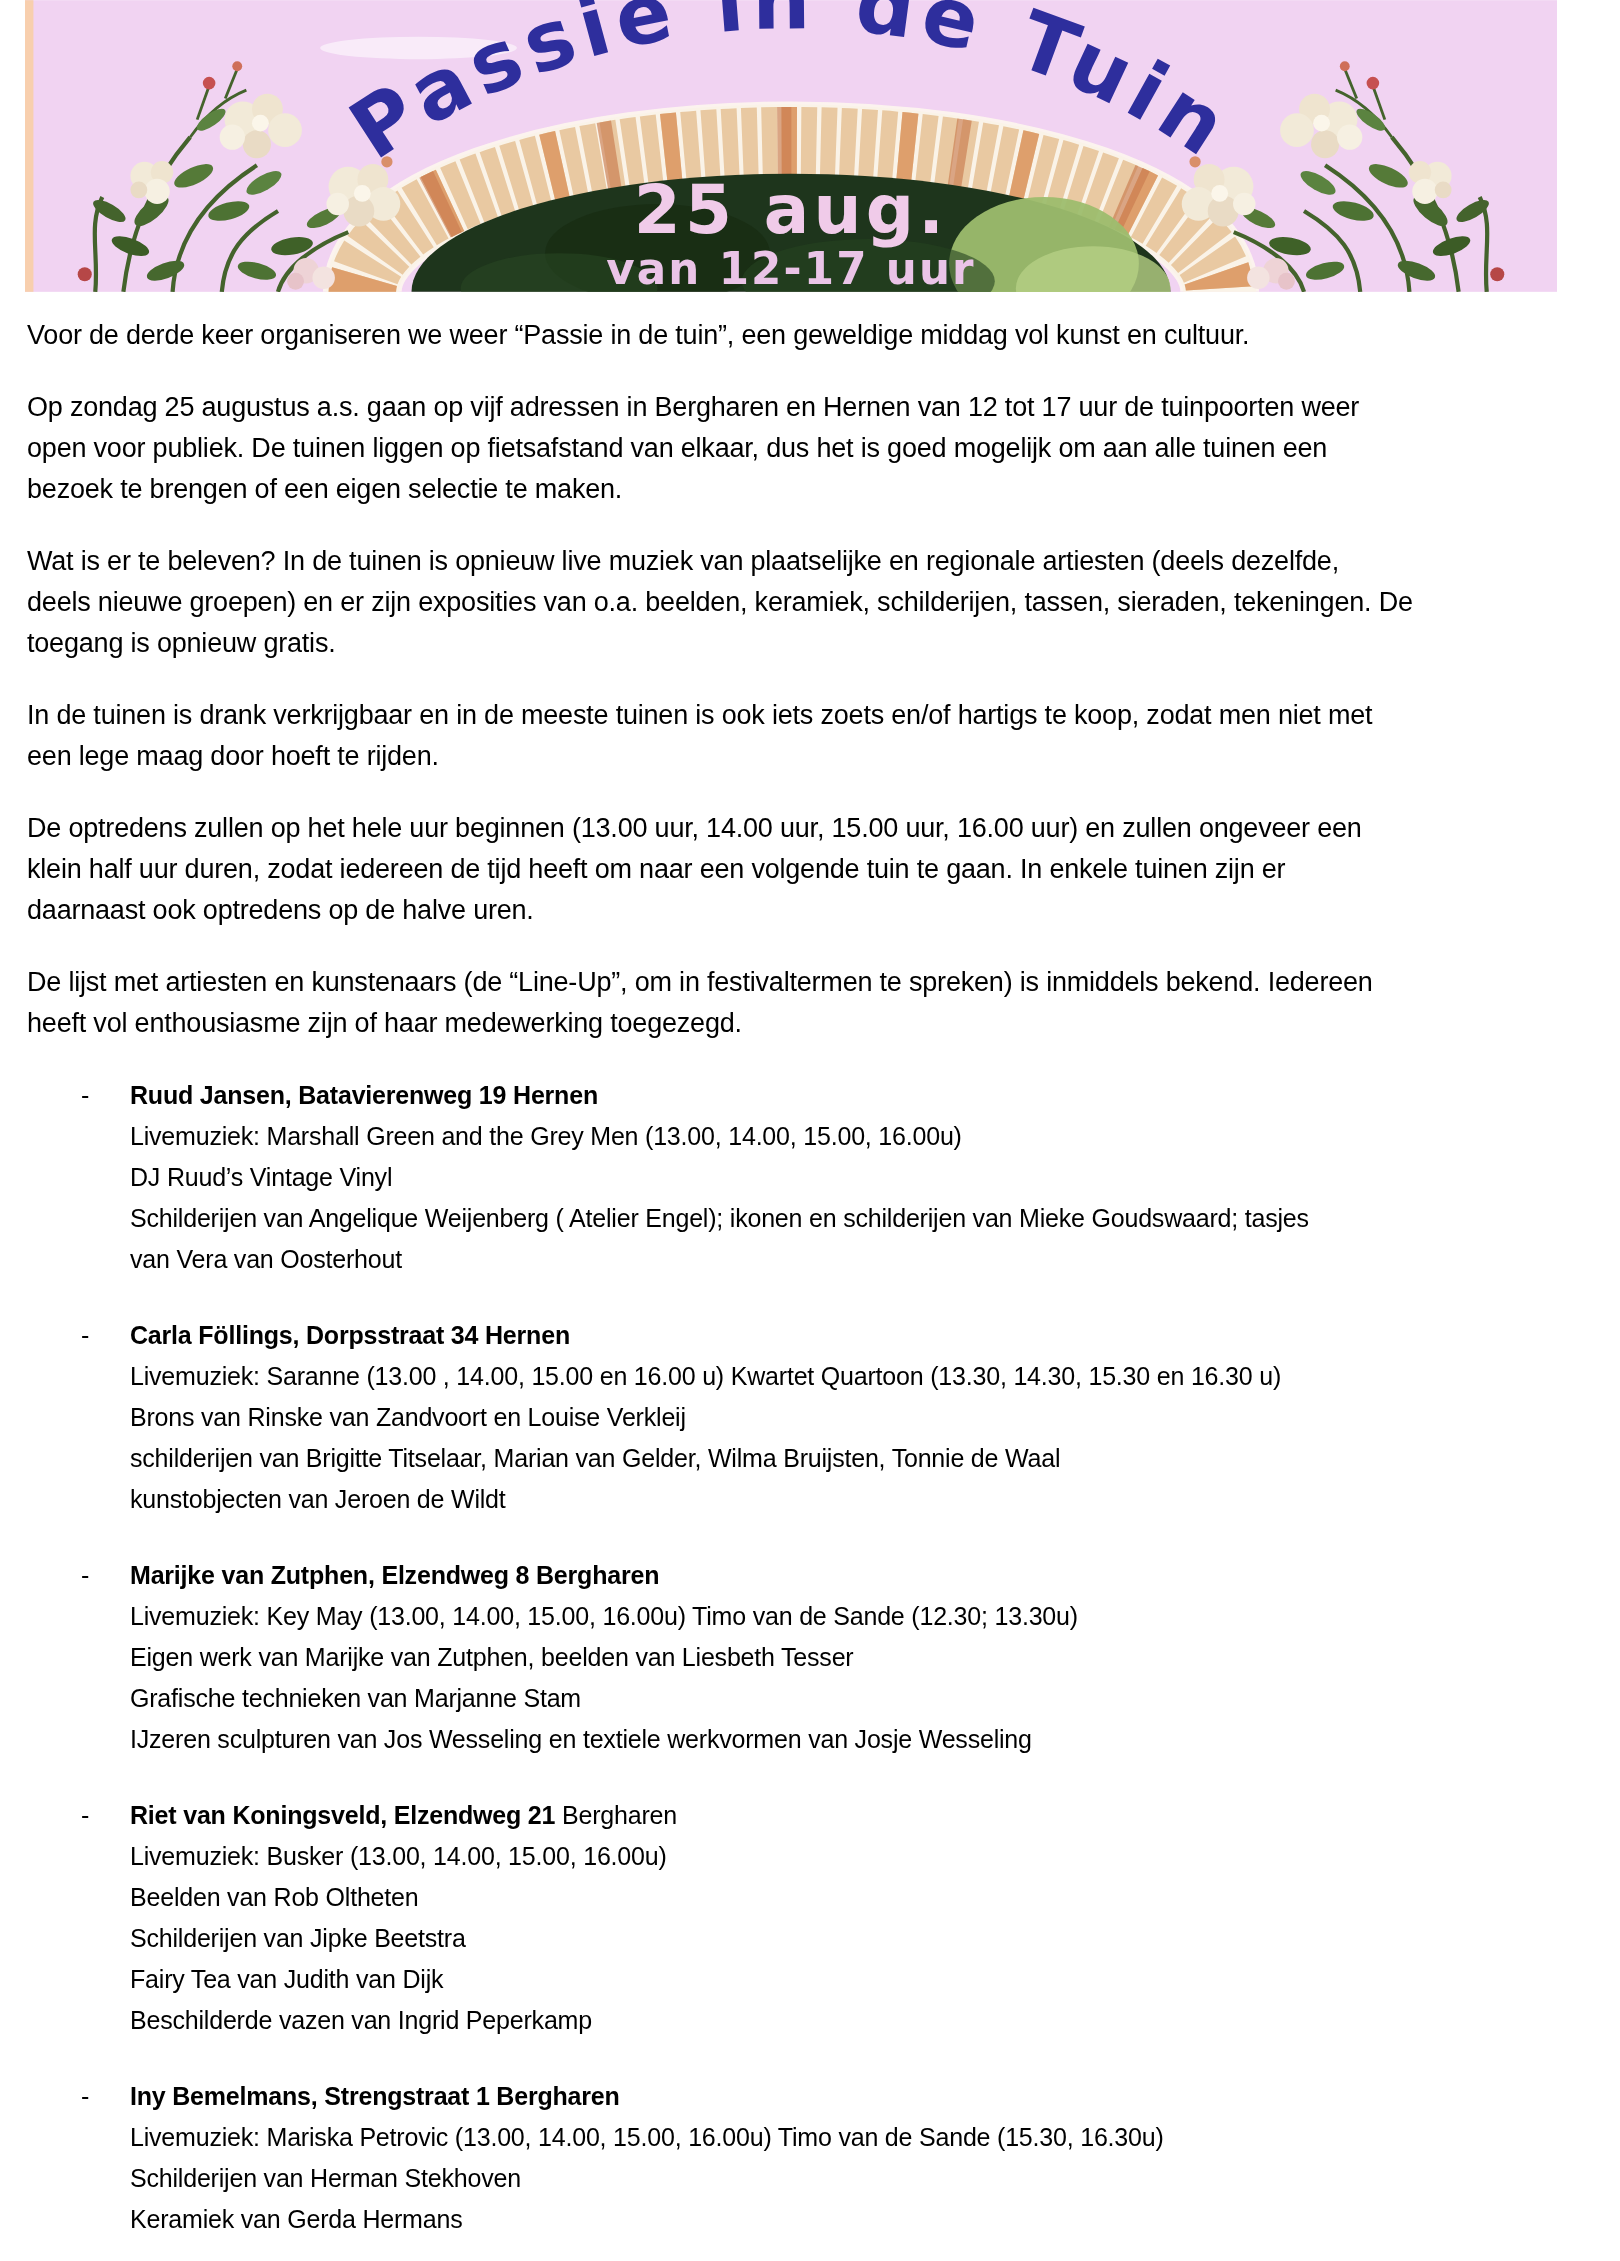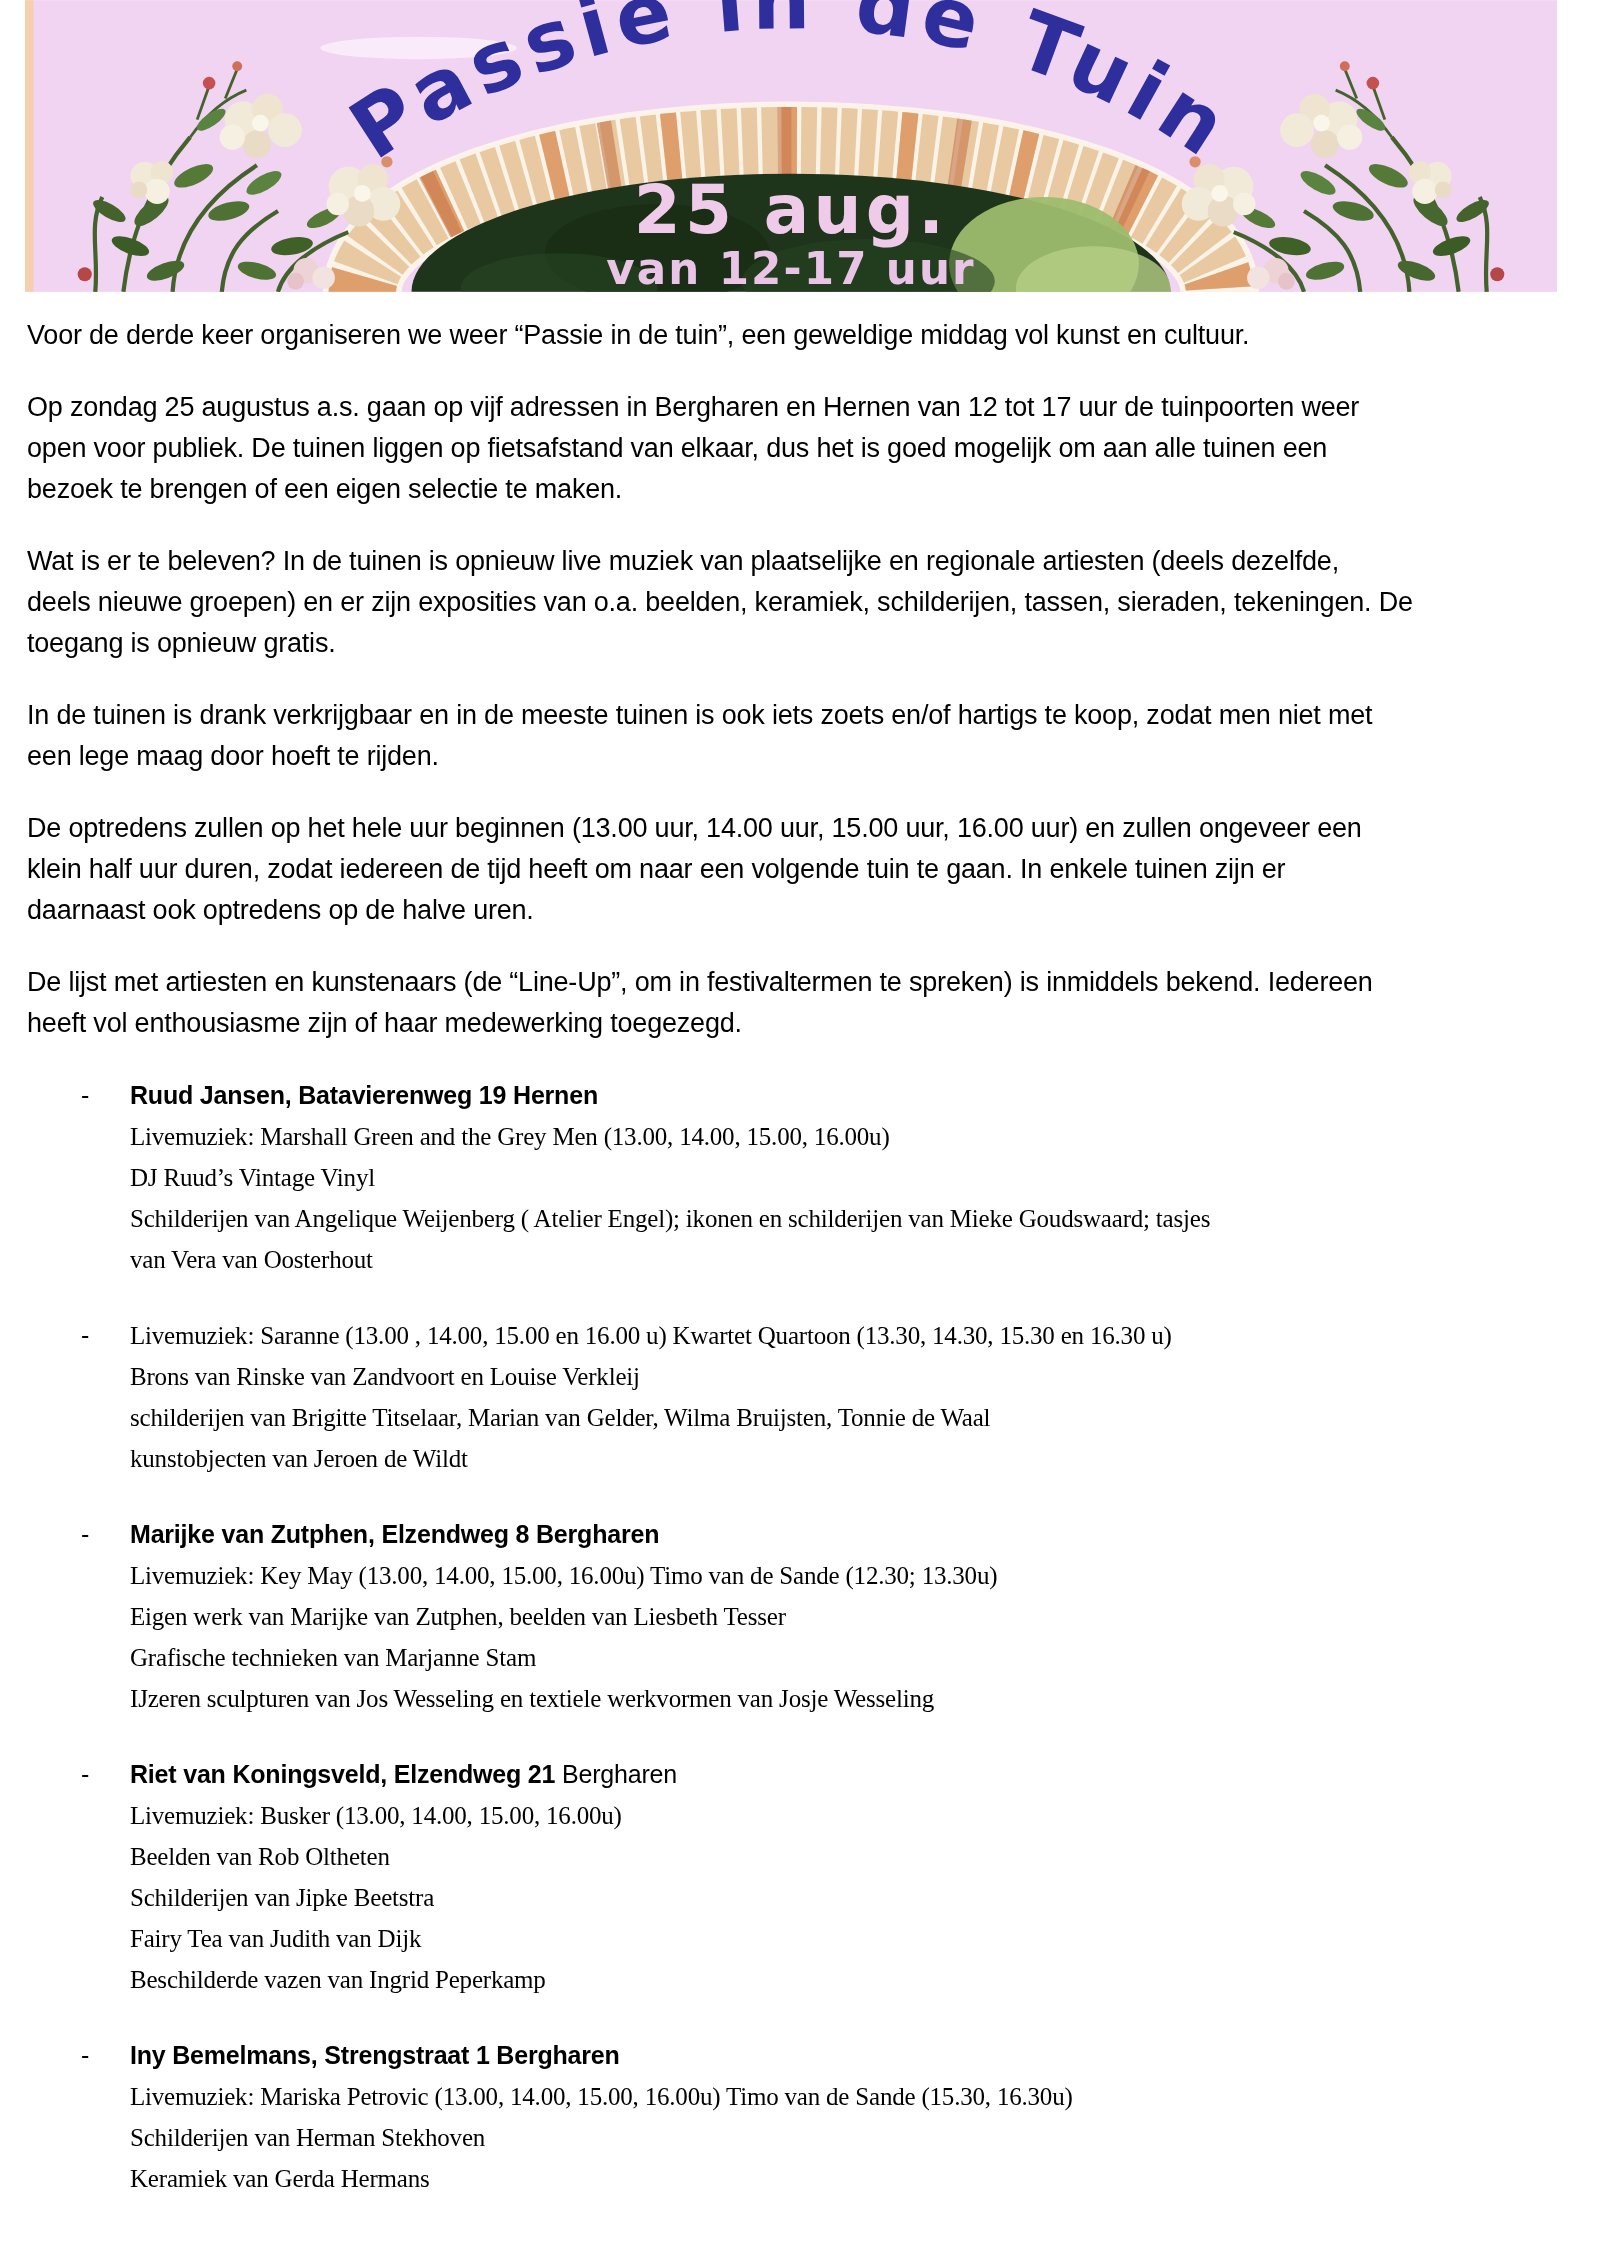--- a/index.html
+++ b/index.html
@@ -34,21 +34,21 @@
     margin:0 0 35px 0;
     font-size:25px; line-height:41px;
     letter-spacing:-0.2px;
   }
   .li:last-child { margin-bottom:0; }
   .li .dash {
     width:49px; flex:0 0 49px;
   }
   .li-title { font-weight:bold; }
   .li-title .title-rest { font-weight:normal; }
-  .li-details { white-space:pre-line;font-family:Liberation Serif, serif; }
+  .li-details { white-space:pre-line; }
 </style>
 </head>
 <body>
 
 <div class="banner">
   <svg viewBox="0 0 2180 415" xmlns="http://www.w3.org/2000/svg">
     <defs>
       <path id="titleArc" d="M 350 360 A 1016 1016 0 0 1 1830 360" fill="none"></path>
       <path id="archMid" d="M 480 415 A 610 215 0 0 1 1700 415" fill="none"></path>
       <g id="rosebush">
@@ -173,20 +173,21 @@
         <div class="li-details">Livemuziek: Marshall Green and the Grey Men (13.00, 14.00, 15.00, 16.00u)
 DJ Ruud’s Vintage Vinyl
 Schilderijen van Angelique Weijenberg ( Atelier Engel); ikonen en schilderijen van Mieke Goudswaard; tasjes
 van Vera van Oosterhout</div>
       </div>
     </div>
 
     <div class="li">
       <span class="dash">-</span>
       <div class="li-body">
+        <div class="li-title"><span>Carla Föllings, Dorpsstraat 34  Hernen</span><span class="title-rest"></span></div>
         <div class="li-details">Livemuziek: Saranne (13.00 , 14.00, 15.00 en 16.00 u)  Kwartet Quartoon (13.30, 14.30, 15.30 en 16.30 u)
 Brons van Rinske van Zandvoort en Louise Verkleij
 schilderijen van Brigitte Titselaar, Marian van Gelder, Wilma Bruijsten, Tonnie de Waal
 kunstobjecten van Jeroen de Wildt</div>
       </div>
     </div>
 
     <div class="li">
       <span class="dash">-</span>
       <div class="li-body">

